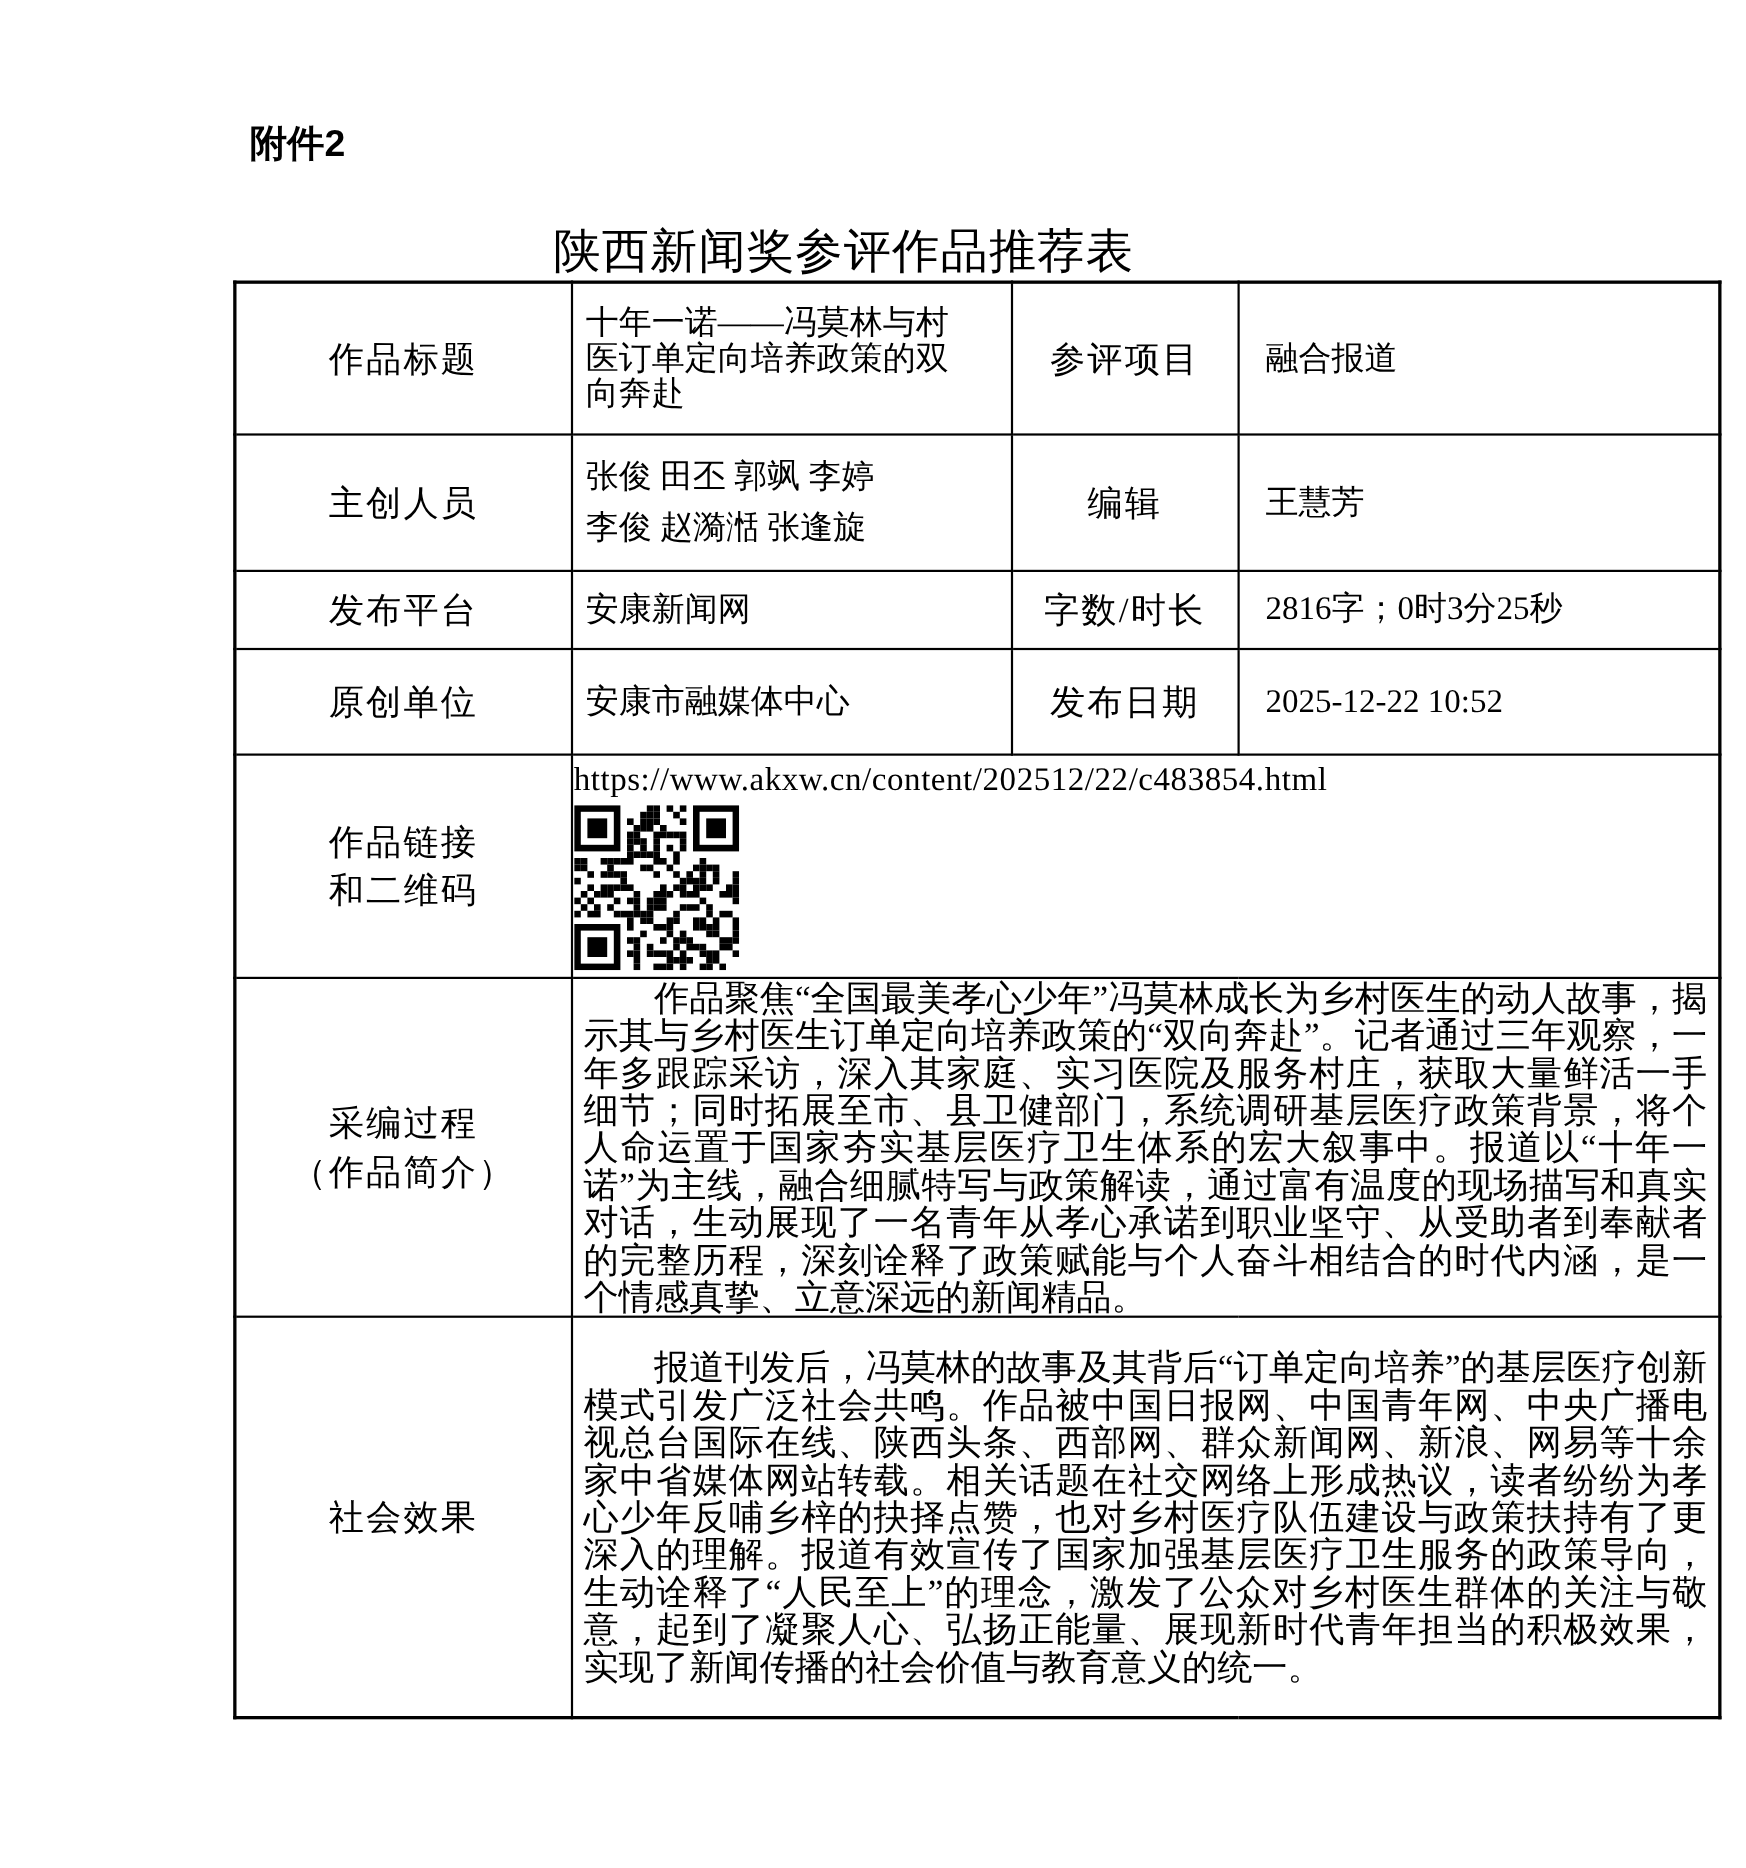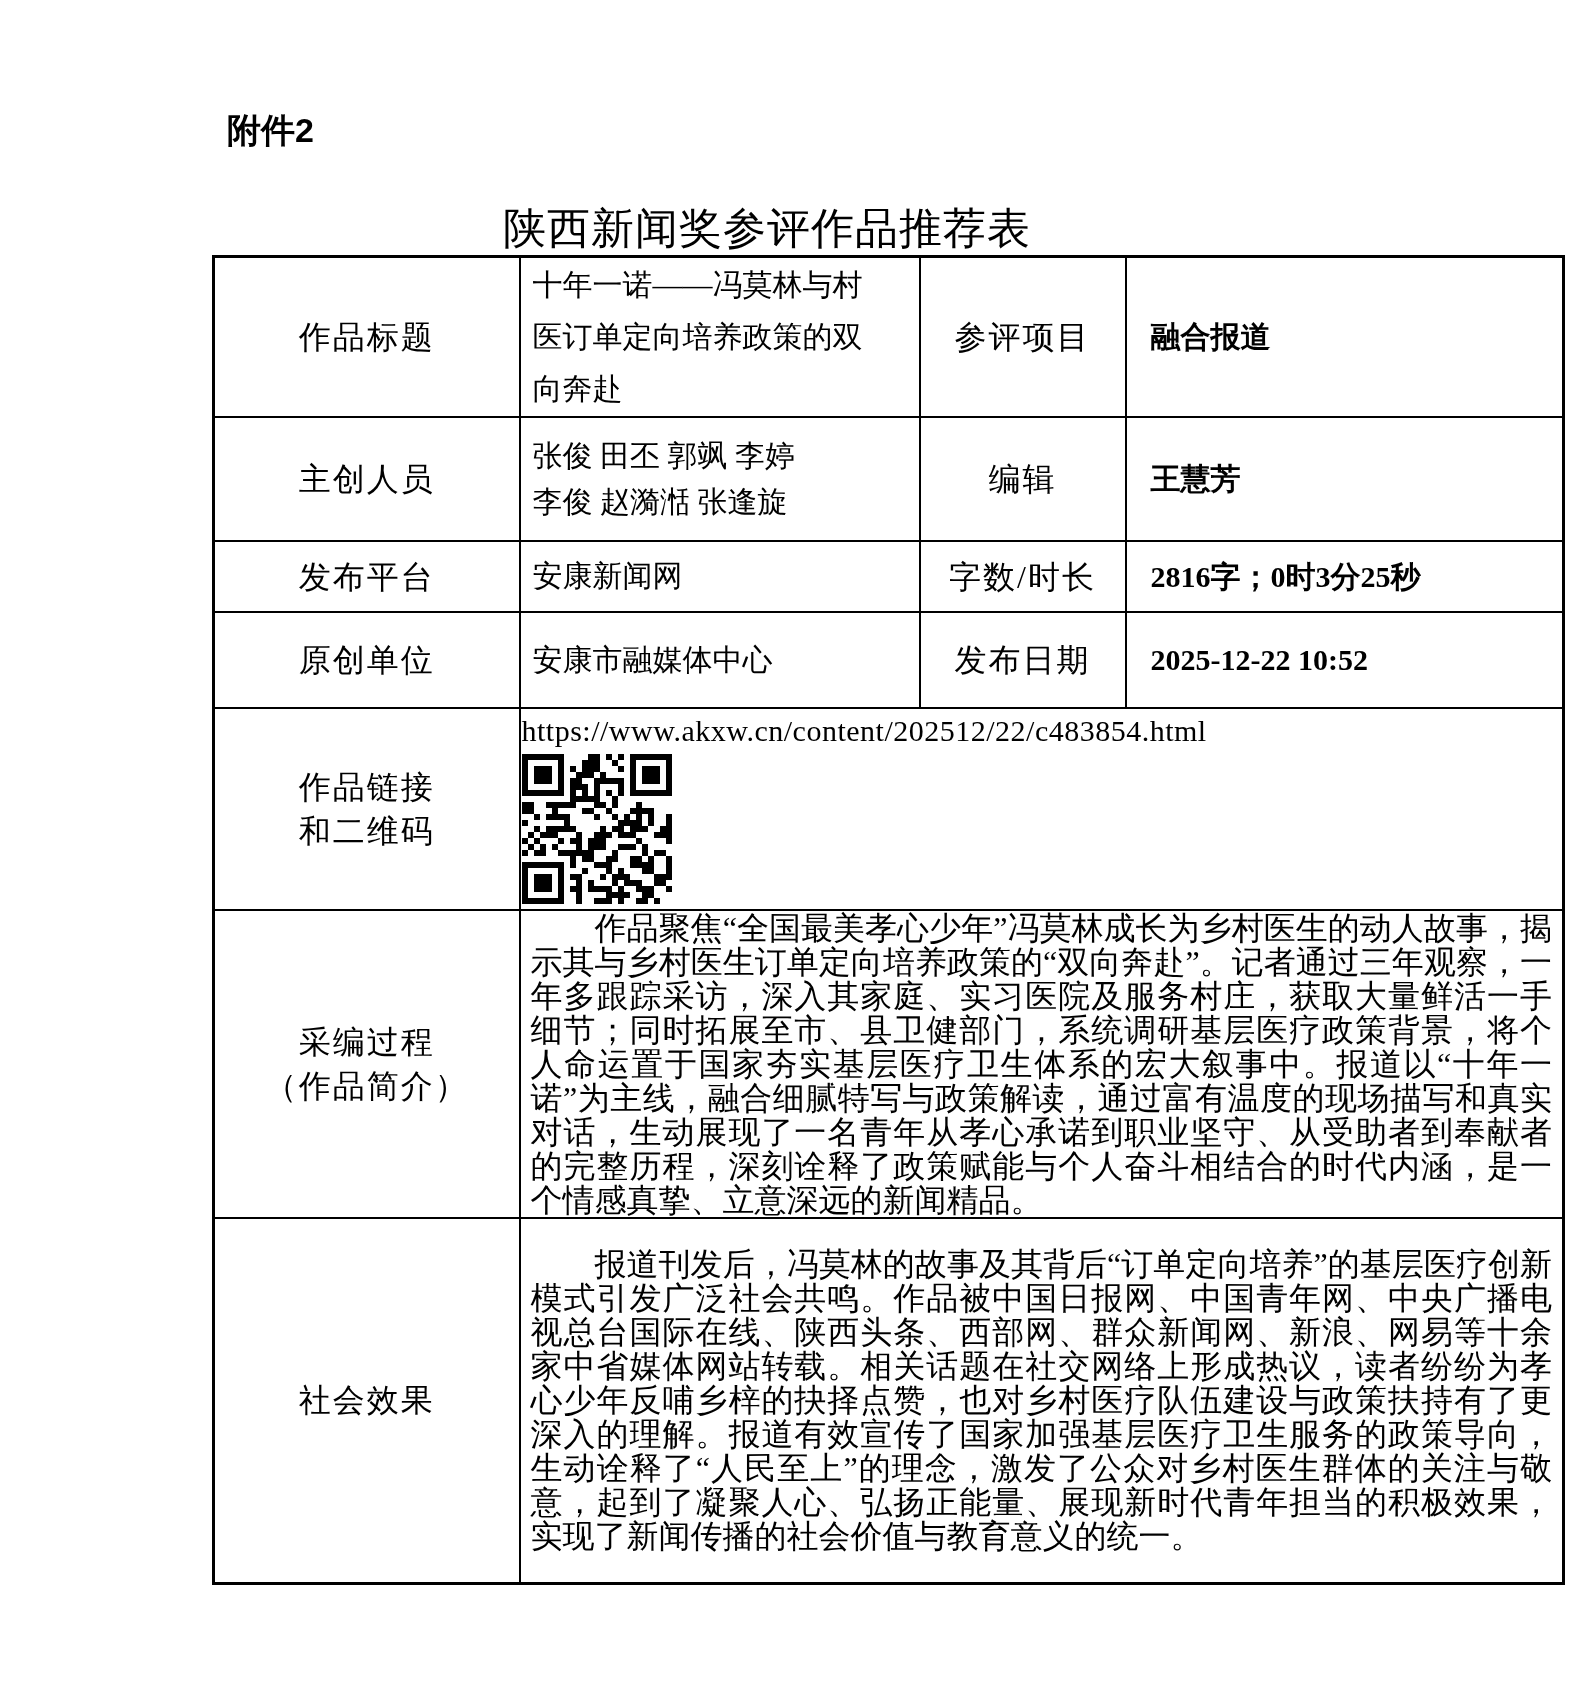--- a/index.html
+++ b/index.html
@@ -37,23 +37,23 @@
     font-size:32px;letter-spacing:2px;
     white-space:pre-line;
     line-height:44px;
   }
   .val{
     vertical-align:middle;text-align:left;
     font-size:30px;
     padding-left:12px;padding-right:30px;
     white-space:pre-line;
   }
-  .val-title{line-height:52px;}
+  .val-title{line-height:32px;}
   .val-names{line-height:46px;}
-  .val-r{padding-left:24px;padding-right:21px;line-height:40px;font-weight:bold;}
+  .val-r{padding-left:24px;padding-right:21px;line-height:40px;}
   .linkcell{
     vertical-align:top;
     padding-top:5px;
   }
   .url-line{
     font-size:30px;
     letter-spacing:0.5px;
     margin-bottom:6px;
   }
   .qr{display:inline-block;}

